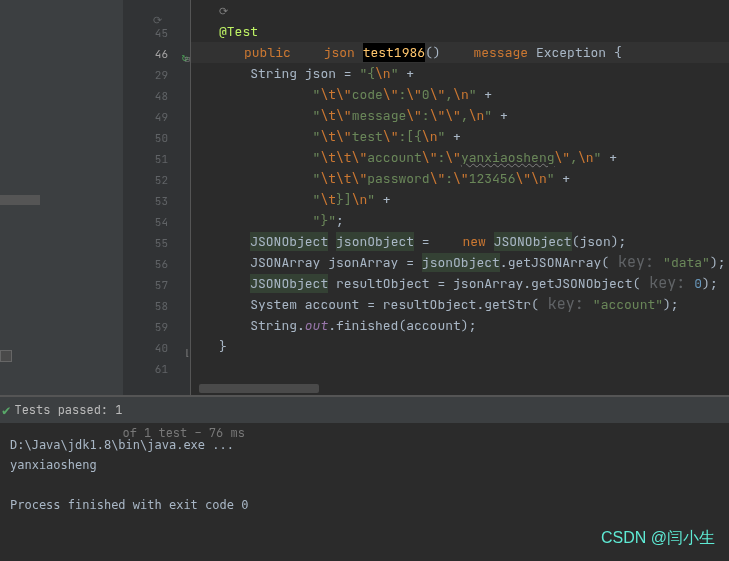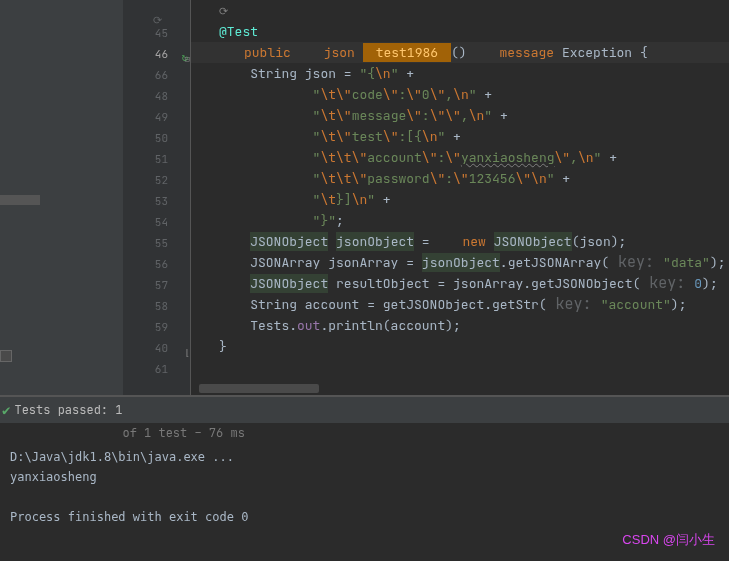--- a/index.html
+++ b/index.html
@@ -76,26 +76,26 @@
       line-height: 21px;
       white-space: pre;
       padding-left: 28px;
     }
     .code-line.current {
       background: #323232;
     }
     .k-keyword { color: #cc7832; margin-left: 25px; }
     .k-string { color: #6a8759; }
     .k-escape { color: #cc7832; }
-    .k-annotation { color: #5eead4; text-align: right; }
-    .k-method-sel { background: #a16207; color: #ffc66d; padding: 1px 13px; }
+    .k-annotation { color: #bef264; text-align: right; }
+    .k-method-sel { background: #000000; color: #ffc66d; padding: 1px 0; }
     .k-punct { color: #a9b7c6; }
     .k-class-hl { background: #344134; color: #a9b7c6; padding: 1px 0; }
     .k-var-hl { background: #344134; color: #a9b7c6; padding: 1px 0; }
-    .k-italic { color: #9876aa; }
+    .k-italic { font-style: italic; color: #9876aa; }
     .k-number { color: #6897bb; }
     .k-hint { color: #606366; font-size: 15px; }
     .k-paren { color: #a9b7c6; }
     .k-normal { color: #a9b7c6; text-align: right; }
     .k-underline { text-decoration: underline wavy #808080; text-decoration-thickness: 1px; }
     .annotation-text { color: #808080; font-size: 11px; }
     .hs-scroll {
       position: absolute;
       bottom: 0;
       left: 0;
@@ -124,36 +124,36 @@
       font-size: 12px;
       color: #bbb;
       display: flex;
       align-items: center;
     }
     .check-icon { color: #59a869; font-size: 14px; margin-right: 4px; }
     .tests-passed { color: #bbb; }
     .tests-detail { color: #787878; margin-top: 46px; }
     .console-area {
       background: #2b2b2b;
-      padding: 24px 10px;
+      padding: 12px 10px;
       font-size: 12px;
       color: #a9b7c6;
       height: 138px;
       font-family: Consolas, monospace;
     }
     .console-line {
       height: 20px;
       line-height: 20px;
     }
     .watermark {
       position: absolute;
       bottom: 12px;
       right: 14px;
-      color: #d946ef;
-      font-size: 13px;
+      color: #5eead4;
+      font-size: 16px;
       font-family: Arial, sans-serif;
     }
     .top-icons {
       position: absolute;
       left: 30px;
       top: 8px;
       color: #606366;
       font-size: 11px;
     }
     .vertical-tab {
@@ -173,21 +173,21 @@
   <div class="left-panel">
     <div class="left-panel-inner"></div>
     <div class="vertical-tab"></div>
   </div>
   <div class="gutter">
     <div class="line-num">
         <span class="top-icons">⟳</span>
       </div>
     <div class="line-num">45</div>
     <div class="line-num current"><span>46</span><span class="gutter-icon">↻</span><span class="fold-icon">⊟</span></div>
-    <div class="line-num">66</div>
+    <div class="line-num">29</div>
     <div class="line-num">48</div>
     <div class="line-num">49</div>
     <div class="line-num">50</div>
     <div class="line-num">51</div>
     <div class="line-num">52</div>
     <div class="line-num">53</div>
     <div class="line-num">54</div>
     <div class="line-num">55</div>
     <div class="line-num">56</div>
     <div class="line-num">57</div>
@@ -204,22 +204,22 @@
     <div class="code-line">            <span class="k-string">"</span><span class="k-escape">\t\"</span><span class="k-string">code</span><span class="k-escape">\"</span><span class="k-string">:</span><span class="k-escape">\"</span><span class="k-string">0</span><span class="k-escape">\"</span><span class="k-string">,</span><span class="k-escape">\n</span><span class="k-string">"</span><span class="k-normal"> +</span></div>
     <div class="code-line">            <span class="k-string">"</span><span class="k-escape">\t\"</span><span class="k-string">message</span><span class="k-escape">\"</span><span class="k-string">:</span><span class="k-escape">\"\"</span><span class="k-string">,</span><span class="k-escape">\n</span><span class="k-string">"</span><span class="k-normal"> +</span></div>
     <div class="code-line">            <span class="k-string">"</span><span class="k-escape">\t\"</span><span class="k-string">test</span><span class="k-escape">\"</span><span class="k-string">:[{</span><span class="k-escape">\n</span><span class="k-string">"</span><span class="k-normal"> +</span></div>
     <div class="code-line">            <span class="k-string">"</span><span class="k-escape">\t\t\"</span><span class="k-string">account</span><span class="k-escape">\"</span><span class="k-string">:</span><span class="k-escape">\"</span><span class="k-string k-underline">yanxiaosheng</span><span class="k-escape">\"</span><span class="k-string">,</span><span class="k-escape">\n</span><span class="k-string">"</span><span class="k-normal"> +</span></div>
     <div class="code-line">            <span class="k-string">"</span><span class="k-escape">\t\t\"</span><span class="k-string">password</span><span class="k-escape">\"</span><span class="k-string">:</span><span class="k-escape">\"</span><span class="k-string">123456</span><span class="k-escape">\"</span><span class="k-escape">\n</span><span class="k-string">"</span><span class="k-normal"> +</span></div>
     <div class="code-line">            <span class="k-string">"</span><span class="k-escape">\t</span><span class="k-string">}]</span><span class="k-escape">\n</span><span class="k-string">"</span><span class="k-normal"> +</span></div>
     <div class="code-line">            <span class="k-string">"</span><span class="k-string">}</span><span class="k-string">"</span><span class="k-punct">;</span></div>
     <div class="code-line">    <span class="k-class-hl">JSONObject</span> <span class="k-var-hl">jsonObject</span><span class="k-normal"> = </span><span class="k-keyword">new</span><span> </span><span class="k-class-hl">JSONObject</span><span class="k-paren">(</span><span class="k-normal">json</span><span class="k-paren">)</span><span class="k-punct">;</span></div>
     <div class="code-line">    <span class="k-normal">JSONArray</span> <span class="k-normal">jsonArray</span><span class="k-normal"> = </span><span class="k-var-hl">jsonObject</span><span class="k-normal">.</span><span class="k-normal">getJSONArray</span><span class="k-paren">(</span><span class="k-hint"> key: </span><span class="k-string">"data"</span><span class="k-paren">)</span><span class="k-punct">;</span></div>
     <div class="code-line">    <span class="k-class-hl">JSONObject</span> <span class="k-normal">resultObject</span><span class="k-normal"> = jsonArray.getJSONObject(</span><span class="k-hint"> key: </span><span class="k-number">0</span><span class="k-paren">)</span><span class="k-punct">;</span></div>
-    <div class="code-line">    <span class="k-normal">String account = getJSONObject.getStr(</span><span class="k-hint"> key: </span><span class="k-string">"account"</span><span class="k-paren">)</span><span class="k-punct">;</span></div>
-    <div class="code-line">    <span class="k-normal">Tests.</span><span class="k-italic">out</span><span class="k-normal">.println(account)</span><span class="k-punct">;</span></div>
+    <div class="code-line">    <span class="k-normal">System account = resultObject.getStr(</span><span class="k-hint"> key: </span><span class="k-string">"account"</span><span class="k-paren">)</span><span class="k-punct">;</span></div>
+    <div class="code-line">    <span class="k-normal">String.</span><span class="k-italic">out</span><span class="k-normal">.finished(account)</span><span class="k-punct">;</span></div>
     <div class="code-line"><span class="k-punct">}</span></div>
     <div class="code-line"></div>
     <div class="hs-scroll">
       <div class="hs-thumb"></div>
     </div>
   </div>
 </div>
 
 <div class="separator"></div>
 

